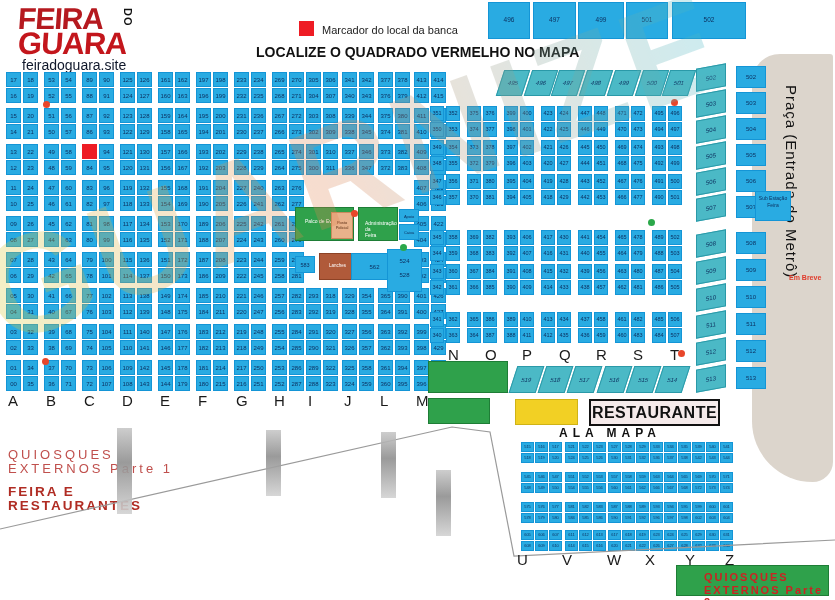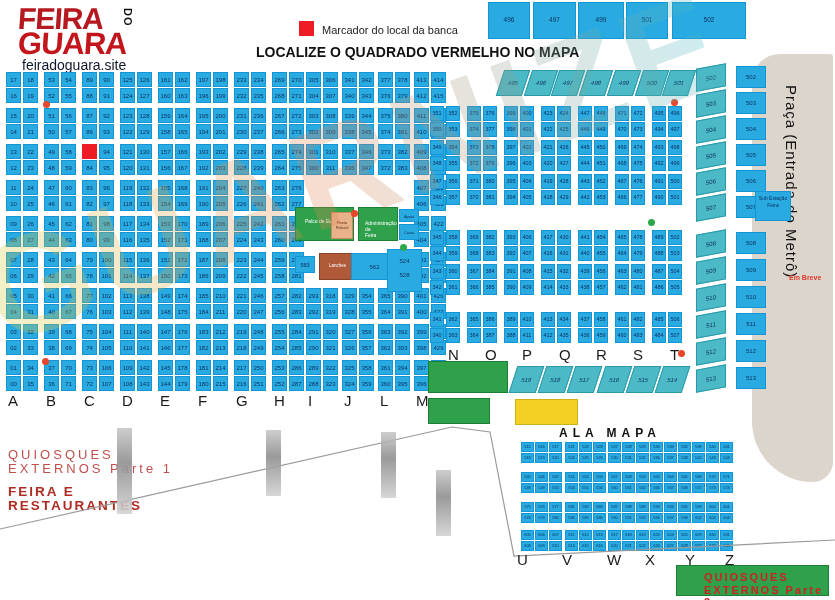--- a/index.html
+++ b/index.html
@@ -48,20 +48,23 @@
   <div class="ov" style="left:319px;top:253px;width:37px;height:27px;background:#b05a3a;border:1px solid #8d4226;color:#fff;font-size:4.5px;text-align:center;padding-top:9px;">Lanches</div>
   <div class="ov" style="left:351px;top:253px;width:47px;height:27px;background:#29abe2;border:1px solid #1495d6;color:#0c2f5e;font-size:6px;display:flex;align-items:center;justify-content:center;">562</div>
   <div class="ov" style="left:387px;top:249px;width:35px;height:43px;background:#29abe2;border:1px solid #1495d6;color:#0c2f5e;font-size:6px;text-align:center;">
     <div style="padding-top:8px;">524</div>
     <div style="padding-top:8px;">528</div>
   </div>
 
   <div class="ov" style="left:428px;top:361px;width:80px;height:32px;background:#2fa14b;border:1px solid #1e7d36;"></div>
   <div class="ov" style="left:428px;top:398px;width:62px;height:26px;background:#2fa14b;border:1px solid #1e7d36;"></div>
   <div class="ov" style="left:515px;top:399px;width:63px;height:26px;background:#f2d024;border:1px solid #cfb316;"></div>
+  <div class="ov" style="left:589px;top:399px;width:131px;height:27px;background:#f5eaea;border:2px solid #111;display:flex;align-items:center;justify-content:center;">
+    <span style="font-size:16px;font-weight:bold;color:#111;letter-spacing:.5px;">RESTAURANTE</span>
+  </div>
   <div class="abs" style="left:559px;top:426px;font-size:12px;font-weight:bold;letter-spacing:5px;color:#111;z-index:2;">ALA MAPA</div>
 
   <div class="abs redtxt" style="left:8px;top:447px;">QUIOSQUES</div>
   <div class="abs redtxt" style="left:8px;top:461px;">EXTERNOS Parte 1</div>
   <div class="abs redbold" style="left:8px;top:484px;">FEIRA E</div>
   <div class="abs redbold" style="left:8px;top:498px;">RESTAURANTES</div>
 
   <div class="ov" style="left:676px;top:565px;width:153px;height:31px;background:#2fa14b;border:1px solid #1e7d36;"></div>
   <div class="abs" style="left:704px;top:571px;font-size:11px;font-weight:bold;letter-spacing:2px;color:#cc2222;z-index:6;">QUIOSQUES</div>
   <div class="abs" style="left:704px;top:584px;font-size:11px;font-weight:bold;letter-spacing:2px;color:#cc2222;z-index:6;">EXTERNOS Parte 2</div>

